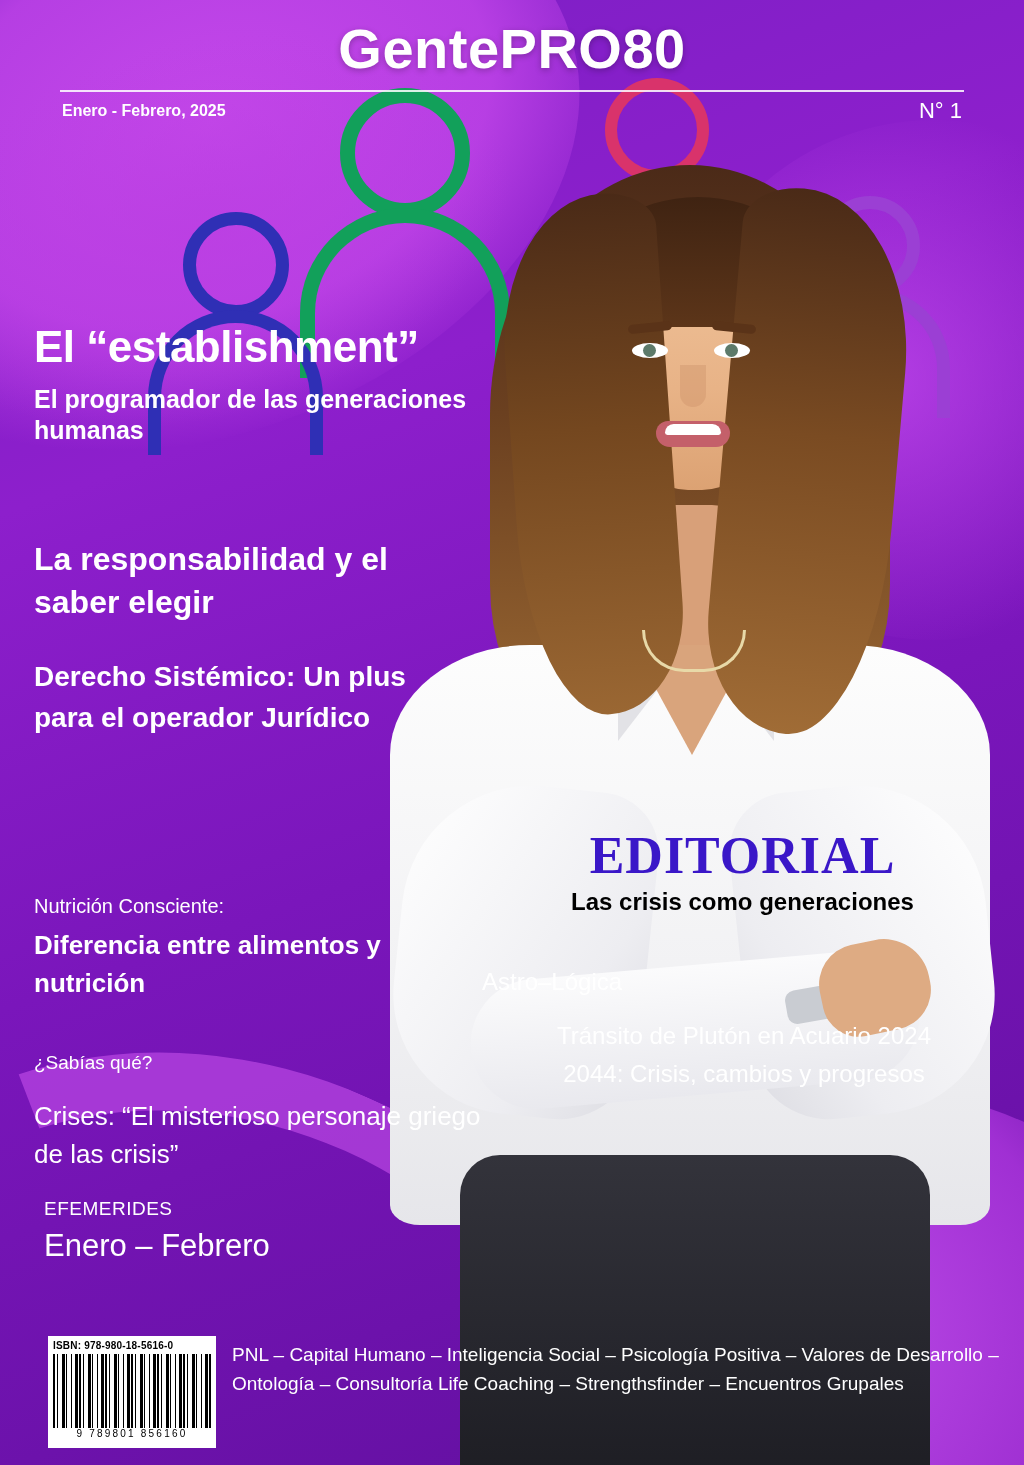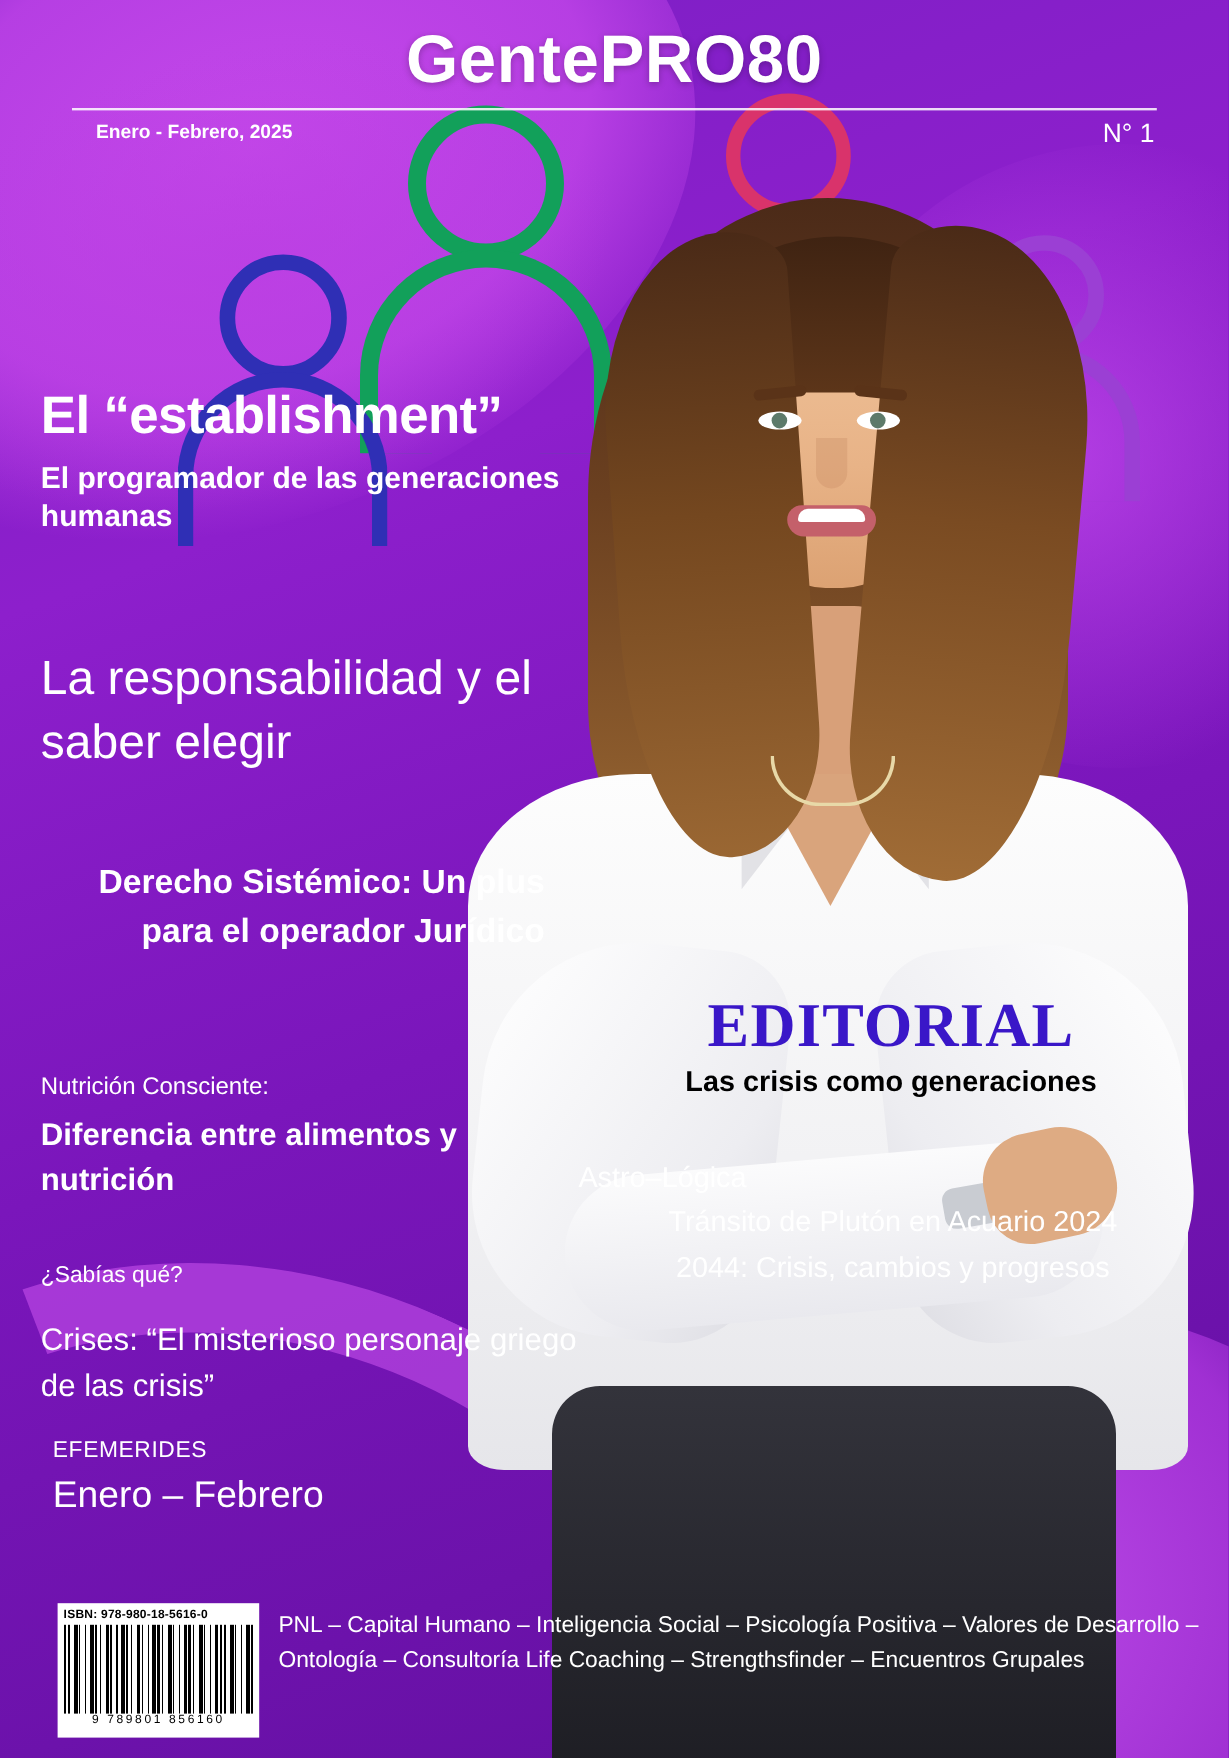--- a/index.html
+++ b/index.html
@@ -225,41 +225,41 @@
   #masthead .title {
     font-size: 56px; font-weight: 700; color: #ffffff;
     letter-spacing: .5px;
     text-shadow: 0 2px 6px rgba(0,0,0,.25);
   }
   #rule {
     position: absolute; left: 60px; right: 60px; top: 90px;
     height: 2px; background: rgba(255,255,255,.85);
   }
   #issue-date {
-    position: absolute; left: 80px; top: 102px;
+    position: absolute; left: 62px; top: 102px;
     color: #fff; font-size: 16px; font-weight: 700;
   }
   #issue-number {
     position: absolute; right: 62px; top: 98px;
     color: #fff; font-size: 22px; font-weight: 400;
   }
 
   
   .hl-block { position: absolute; color: #fff; }
   #hl-1 { left: 34px; top: 324px; width: 520px; }
   #hl-1 .main {
     font-size: 44px; font-weight: 700; line-height: 1.05; letter-spacing: -.5px;
   }
   #hl-1 .sub {
     margin-top: 14px;
     font-size: 25px; font-weight: 700; line-height: 1.25;
   }
   #hl-2 { left: 34px; top: 538px; width: 420px; }
-  #hl-2 .main { font-size: 40px; font-weight: 400; line-height: 1.35; }
-  #hl-3 { left: 34px; top: 715px; width: 420px; text-align: right; }
+  #hl-2 .main { font-size: 32px; font-weight: 700; line-height: 1.35; }
+  #hl-3 { left: 34px; top: 657px; width: 420px; }
   #hl-3 .main { font-size: 28px; font-weight: 700; line-height: 1.45; }
   #hl-4 { left: 34px; top: 893px; width: 460px; }
   #hl-4 .kicker { font-size: 20px; font-weight: 400; line-height: 1.3; }
   #hl-4 .main { margin-top: 8px; font-size: 26px; font-weight: 700; line-height: 1.45; }
   #hl-5 { left: 34px; top: 1052px; width: 470px; }
   #hl-5 .kicker { font-size: 19px; font-weight: 400; }
   #hl-5 .main { margin-top: 24px; font-size: 26px; font-weight: 400; line-height: 1.45; }
   #hl-6 { left: 44px; top: 1198px; width: 330px; }
   #hl-6 .kicker { font-size: 19px; font-weight: 400; letter-spacing: .5px; }
   #hl-6 .main { margin-top: 8px; font-size: 31px; font-weight: 400; }
@@ -270,21 +270,21 @@
     font-family: "Liberation Serif", serif;
     font-size: 52px; font-weight: 700; color: #3a17c8; letter-spacing: 1px;
     line-height: 1;
   }
   #editorial .ed-sub {
     margin-top: 6px;
     font-size: 24px; font-weight: 700; color: #000;
   }
   #astro { position: absolute; left: 470px; top: 968px; width: 548px; color: #fff; }
   #astro .line1 { font-size: 24px; text-align: left; padding-left: 12px; }
-  #astro .line2 { margin-top: 9px; font-size: 24px; text-align: center; }
+  #astro .line2 { margin-top: 26px; font-size: 24px; text-align: center; }
   #astro .line3 { margin-top: 10px; font-size: 24px; text-align: center; }
 
   
   #footer-tags {
     position: absolute; left: 232px; top: 1340px; width: 772px;
     color: #fff; font-size: 19px; line-height: 1.55;
   }
   #barcode {
     position: absolute; left: 48px; top: 1336px;
     width: 168px; height: 112px;

